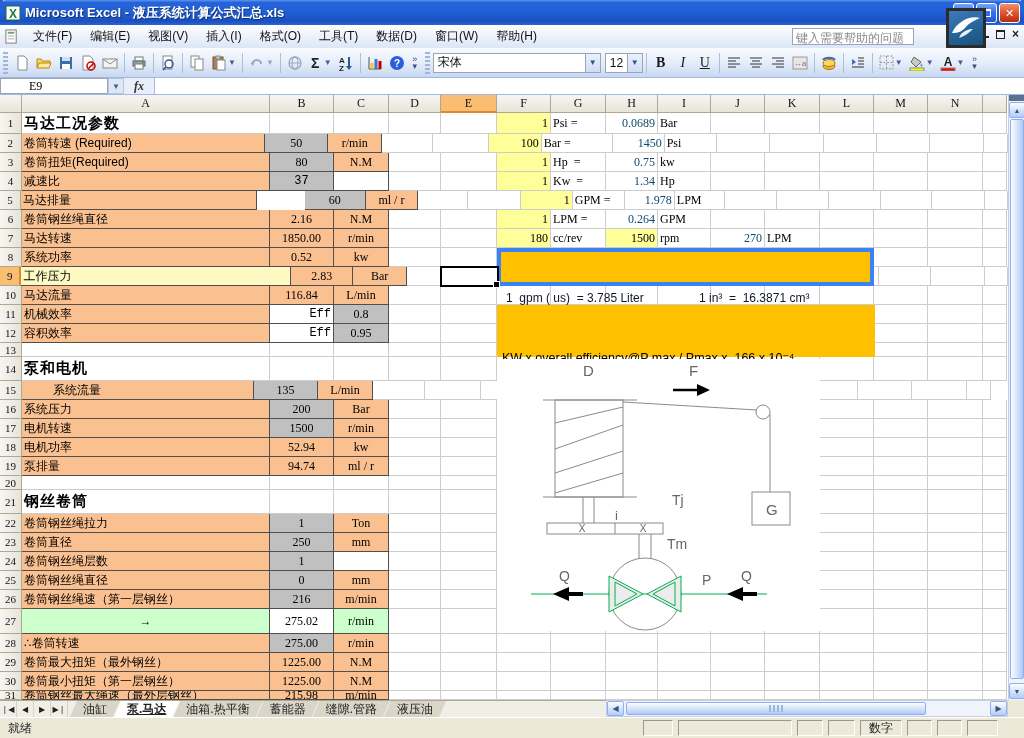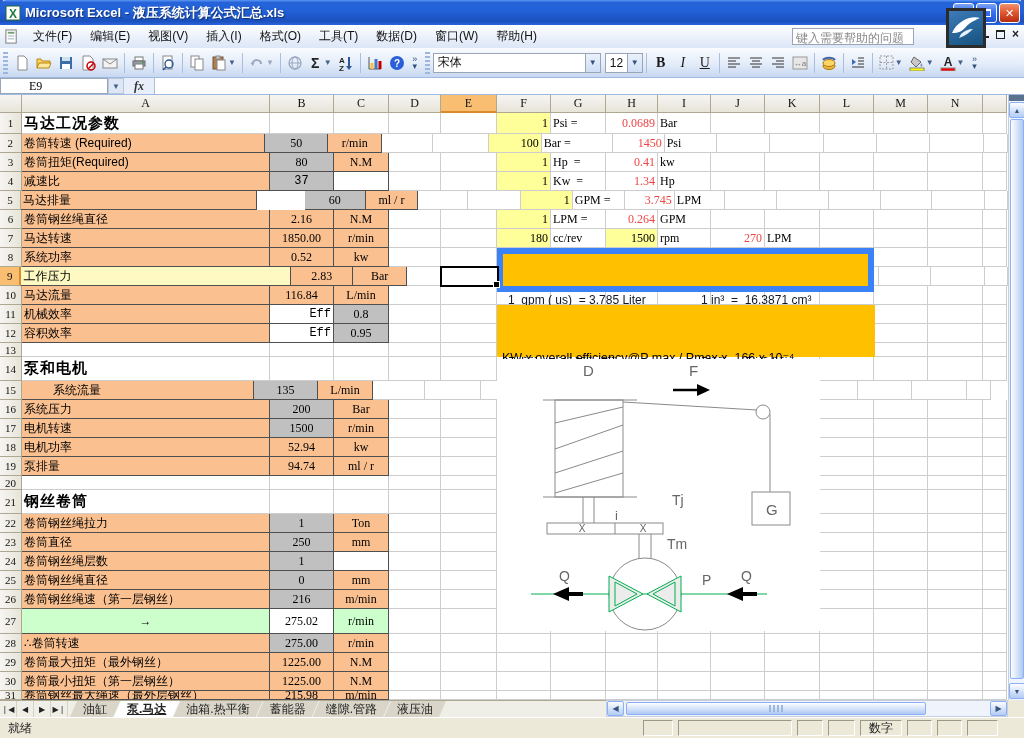--- a/index.html
+++ b/index.html
@@ -65,25 +65,25 @@
     display:flex;align-items:center;justify-content:center;font-family:"Liberation Serif",serif;font-size:11px;color:#111;}
   .gut.sel{background:#f9be72;border-right:2px solid #d98a2b;}
   .c{border-right:1px solid #cdcdcd;border-bottom:1px solid #cdcdcd;display:flex;align-items:center;
     font-size:12px;color:#000;overflow:hidden;white-space:pre;padding:0 2px;}
   .c.dk{border-right:1px solid #4f4f4f;border-bottom:1px solid #4f4f4f;}
   .c.ser{font-family:"Liberation Serif",serif;}
   .c.mono{font-family:"Liberation Mono",monospace;font-size:12px;}
   .c.bold{font-weight:bold;font-size:15px;letter-spacing:1px;}
   .al-c{justify-content:center;}
   .al-r{justify-content:flex-end;}
-  .red{color:#ef4444;}
+  .red{color:#0c4a6e;}
   
   .sel-cell{position:absolute;left:440px;top:171px;width:59px;height:21px;border:2px solid #000;background:#fff;z-index:5;}
   .sel-cell:after{content:"";position:absolute;right:-3px;bottom:-3px;width:5px;height:5px;background:#000;border:1px solid #fff;}
-  .gold1{position:absolute;left:497px;top:153px;width:377px;height:44px;background:#ffc000;border:6px solid #3b82f6;z-index:4;
+  .gold1{position:absolute;left:497px;top:153px;width:377px;height:38px;background:#ffc000;border:4px solid #3b82f6;z-index:4;
     font-size:12px;color:#0f172a;}
   .gold1 .col-l{position:absolute;left:5px;top:1px;white-space:pre;line-height:18px;}
   .gold1 .col-r{position:absolute;left:198px;top:1px;white-space:pre;line-height:18px;}
   .gold2{position:absolute;left:497px;top:210px;width:378px;height:52px;background:#ffc000;z-index:4;font-size:12.5px;color:#000;padding:3px 0 0 5px;line-height:20px;white-space:pre;}
   .diagram{position:absolute;left:497px;top:264px;width:323px;height:272px;background:#fff;z-index:4;}
   
   .vscroll{position:absolute;left:1008px;top:0;width:16px;height:605px;background:#eef3fc;border-left:1px solid #c7cede;}
   .vsplit{position:absolute;left:0;top:0;width:16px;height:6px;background:#5a718f;}
   .sbtn{position:absolute;left:0;width:16px;height:16px;background:linear-gradient(180deg,#fdfeff,#cfdff9 60%,#b4ccf4);
     border:1px solid #8cb0f8;border-radius:2px;display:flex;align-items:center;justify-content:center;font-size:7px;color:#39537f;}
@@ -449,21 +449,21 @@
           </div>
           <div class="grow" style="height: 19px;">
             <div class="gut" style="width: 22px;">3</div>
             <div class="c dk" style="width: 248px; background: rgb(250, 192, 144);">卷筒扭矩(Required)</div>
             <div class="c ser dk al-c" style="width: 64px; background: rgb(192, 192, 192);">80</div>
             <div class="c ser al-c dk" style="width: 55px; background: rgb(250, 192, 144);">N.M</div>
             <div class="c ser" style="width: 52px;"></div>
             <div class="c ser" style="width: 56px;"></div>
             <div class="c ser al-r" style="width: 54px; background: rgb(255, 255, 153);">1</div>
             <div class="c ser" style="width: 55px;">Hp  =</div>
-            <div class="c ser al-r red" style="width: 52px;">0.41</div>
+            <div class="c ser al-r red" style="width: 52px;">0.75</div>
             <div class="c ser" style="width: 53px;">kw</div>
             <div class="c ser" style="width: 54px;"></div>
             <div class="c ser" style="width: 55px;"></div>
             <div class="c ser" style="width: 54px;"></div>
             <div class="c ser" style="width: 54px;"></div>
             <div class="c ser" style="width: 55px;"></div>
             <div class="c ser" style="width: 24px;"></div>
           </div>
           <div class="grow" style="height: 19px;">
             <div class="gut" style="width: 22px;">4</div>
@@ -485,21 +485,21 @@
           </div>
           <div class="grow" style="height: 19px;">
             <div class="gut" style="width: 22px;">5</div>
             <div class="c dk" style="width: 248px; background: rgb(250, 192, 144);">马达排量</div>
             <div class="c ser dk al-c" style="width: 64px; background: rgb(192, 192, 192); margin-left: 48px;">60</div>
             <div class="c ser al-c dk" style="width: 55px; background: rgb(250, 192, 144);">ml / r</div>
             <div class="c ser" style="width: 52px;"></div>
             <div class="c ser" style="width: 56px;"></div>
             <div class="c ser al-r" style="width: 54px; background: rgb(255, 255, 153);">1</div>
             <div class="c ser" style="width: 55px;">GPM =</div>
-            <div class="c ser al-r red" style="width: 52px;">3.745</div>
+            <div class="c ser al-r red" style="width: 52px;">1.978</div>
             <div class="c ser" style="width: 53px;">LPM</div>
             <div class="c ser" style="width: 54px;"></div>
             <div class="c ser" style="width: 55px;"></div>
             <div class="c ser" style="width: 54px;"></div>
             <div class="c ser" style="width: 54px;"></div>
             <div class="c ser" style="width: 55px;"></div>
             <div class="c ser" style="width: 24px;"></div>
           </div>
           <div class="grow" style="height: 19px;">
             <div class="gut" style="width: 22px;">6</div>

